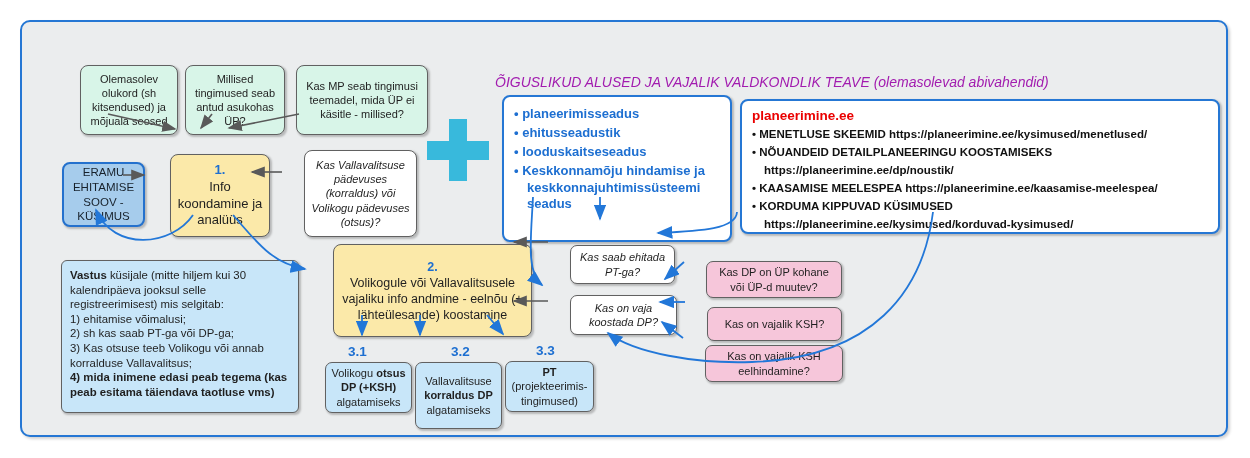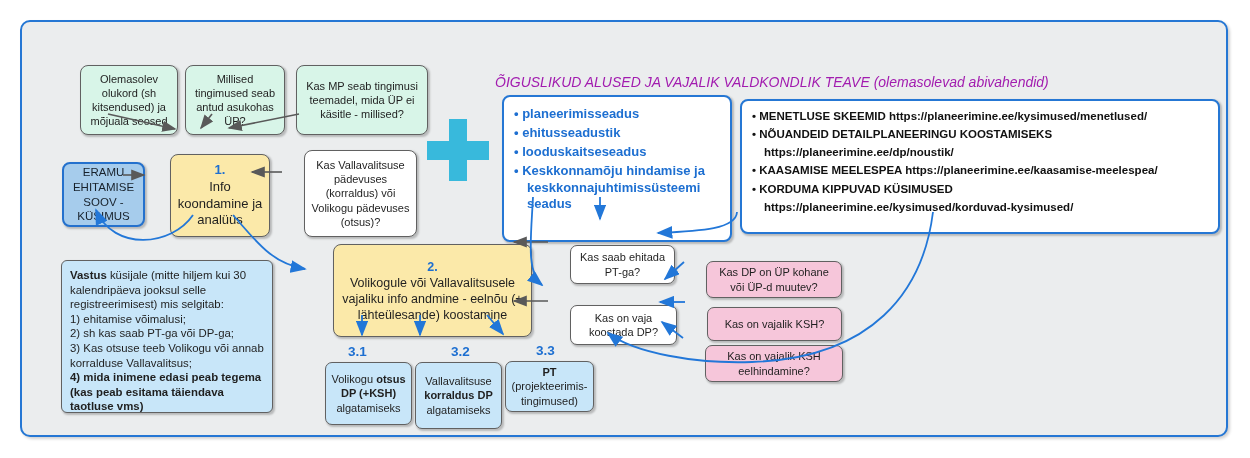--- a/index.html
+++ b/index.html
@@ -6,43 +6,43 @@
   body{width:1250px;height:458px;position:relative;overflow:hidden;
        font-family:"Liberation Sans",sans-serif;color:#1f1f1f;}
   .canvas{position:absolute;left:20px;top:20px;width:1208px;height:417px;
        background:#ebedee;border:2px solid #2577d4;border-radius:10px;
        box-shadow:2px 2px 3px rgba(0,0,0,.18);box-sizing:border-box;}
   .box{position:absolute;box-sizing:border-box;display:flex;align-items:center;justify-content:center;
        text-align:center;border:1.5px solid #616161;border-radius:8px;
        box-shadow:1.5px 1.5px 2px rgba(0,0,0,.22);padding:2px 4px;line-height:1.28;}
   .green{background:#d8f5e8;font-size:11px;}
   .yellow{background:#fbe9a9;}
-  .white{background:#ffffff;font-size:11px;}
+  .white{background:#ffffff;font-size:11px;font-style:italic;}
   .pink{background:#f6c6da;font-size:11px;border-radius:7px;}
   .lblue{background:#c8e6f9;font-size:11px;}
   .bd{font-weight:bold;}
   .blk{display:block;}
   .num{color:#1d6fd1;font-weight:bold;display:block;}
 
   #gA{left:58px;top:43px;width:98px;height:70px;}
   #gB{left:163px;top:43px;width:100px;height:70px;}
   #gC{left:274px;top:43px;width:132px;height:70px;}
   #eramu{left:40px;top:140px;width:83px;height:65px;background:#a6ccec;
          border:2px solid #2471cd;font-weight:normal;font-size:11.5px;color:#17212b;}
   #box1{left:148px;top:132px;width:100px;height:83px;font-size:13px;}
   #whiteq{left:282px;top:128px;width:113px;height:87px;}
   #box2{left:311px;top:222px;width:199px;height:93px;font-size:12.5px;}
   #kassaab{left:548px;top:223px;width:105px;height:39px;border-radius:7px;}
-  #kasvaja{left:548px;top:283px;width:107px;height:40px;border-radius:7px;}
+  #kasvaja{left:548px;top:273px;width:107px;height:40px;border-radius:7px;}
   #pink1{left:684px;top:239px;width:136px;height:37px;}
   #pink2{left:685px;top:285px;width:135px;height:34px;}
   #pink3{left:683px;top:323px;width:138px;height:37px;}
-  #vastus{left:39px;top:238px;width:212px;height:153px;display:block;text-align:left;
+  #vastus{left:39px;top:238px;width:238px;height:153px;display:block;text-align:left;
           font-size:11.4px;padding:7px 8px;border-radius:6px;}
-  #b31{left:303px;top:340px;width:87px;height:63px;border-radius:7px;}
+  #b31{left:303px;top:340px;width:87px;height:51px;border-radius:7px;}
   #b32{left:393px;top:340px;width:87px;height:67px;border-radius:7px;}
   #b33{left:483px;top:339px;width:89px;height:51px;border-radius:7px;}
   .steplbl{position:absolute;font-weight:bold;font-size:13.5px;color:#1d6fd1;}
   #l31{left:326px;top:322px;} #l32{left:429px;top:322px;} #l33{left:514px;top:321px;}
 
   
   #plus{position:absolute;left:405px;top:97px;width:62px;height:62px;}
   #plus .ph,#plus .pv{position:absolute;background:#38b9dc;}
   #plus .ph{left:0;top:22px;width:62px;height:19px;}
   #plus .pv{left:22px;top:0;width:18px;height:62px;}
@@ -106,20 +106,21 @@
   <div class="bluebox" id="lawsbox">
     <ul>
       <li><span>planeerimisseadus</span></li>
       <li><span>ehitusseadustik</span></li>
       <li><span>looduskaitseseadus</span></li>
       <li><span>Keskkonnamõju hindamise ja keskkonnajuhtimissüsteemi seadus</span></li>
     </ul>
   </div>
 
   <div class="bluebox" id="planbox">
+    <div class="site">planeerimine.ee</div>
     <ul>
       <li><span>MENETLUSE SKEEMID https://planeerimine.ee/kysimused/menetlused/</span></li>
       <li><span>NÕUANDEID DETAILPLANEERINGU KOOSTAMISEKS</span><span class="url blk">https://planeerimine.ee/dp/noustik/</span></li>
       <li><span>KAASAMISE MEELESPEA https://planeerimine.ee/kaasamise-meelespea/</span></li>
       <li><span>KORDUMA KIPPUVAD KÜSIMUSED</span><span class="url blk">https://planeerimine.ee/kysimused/korduvad-kysimused/</span></li>
     </ul>
   </div>
 
   <div class="box white" id="kassaab">
     <span>Kas saab ehitada PT-ga?</span>

